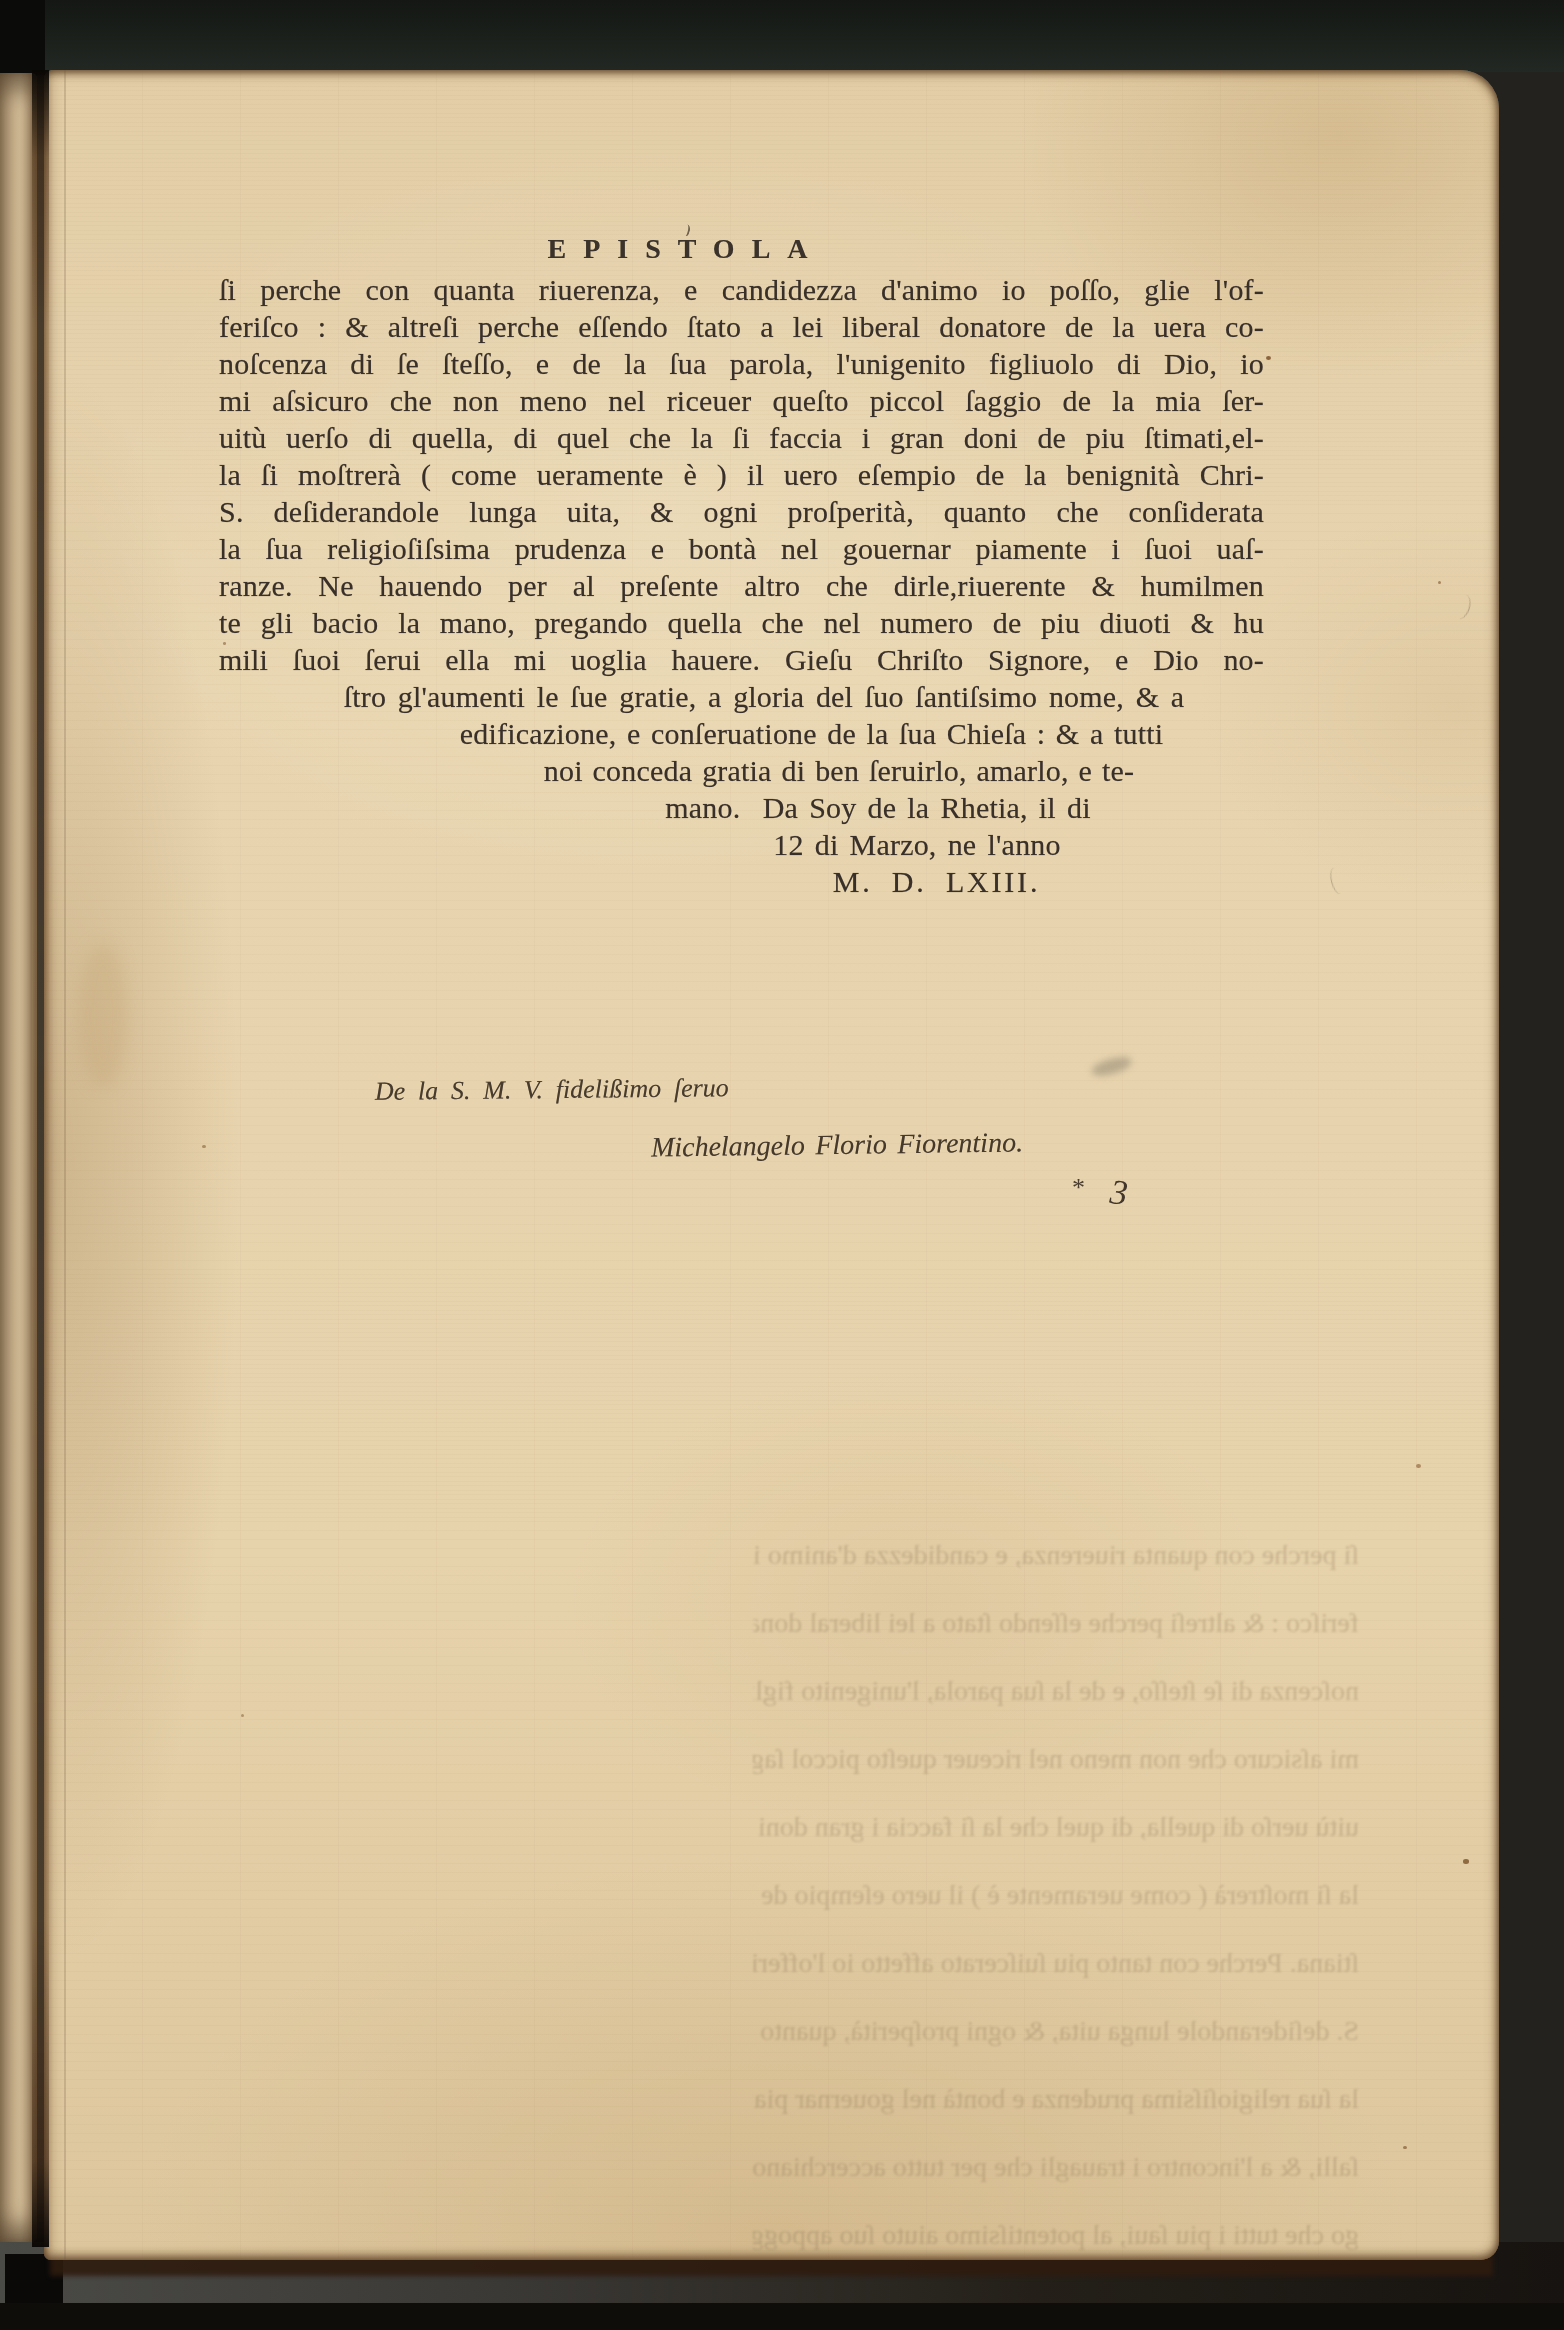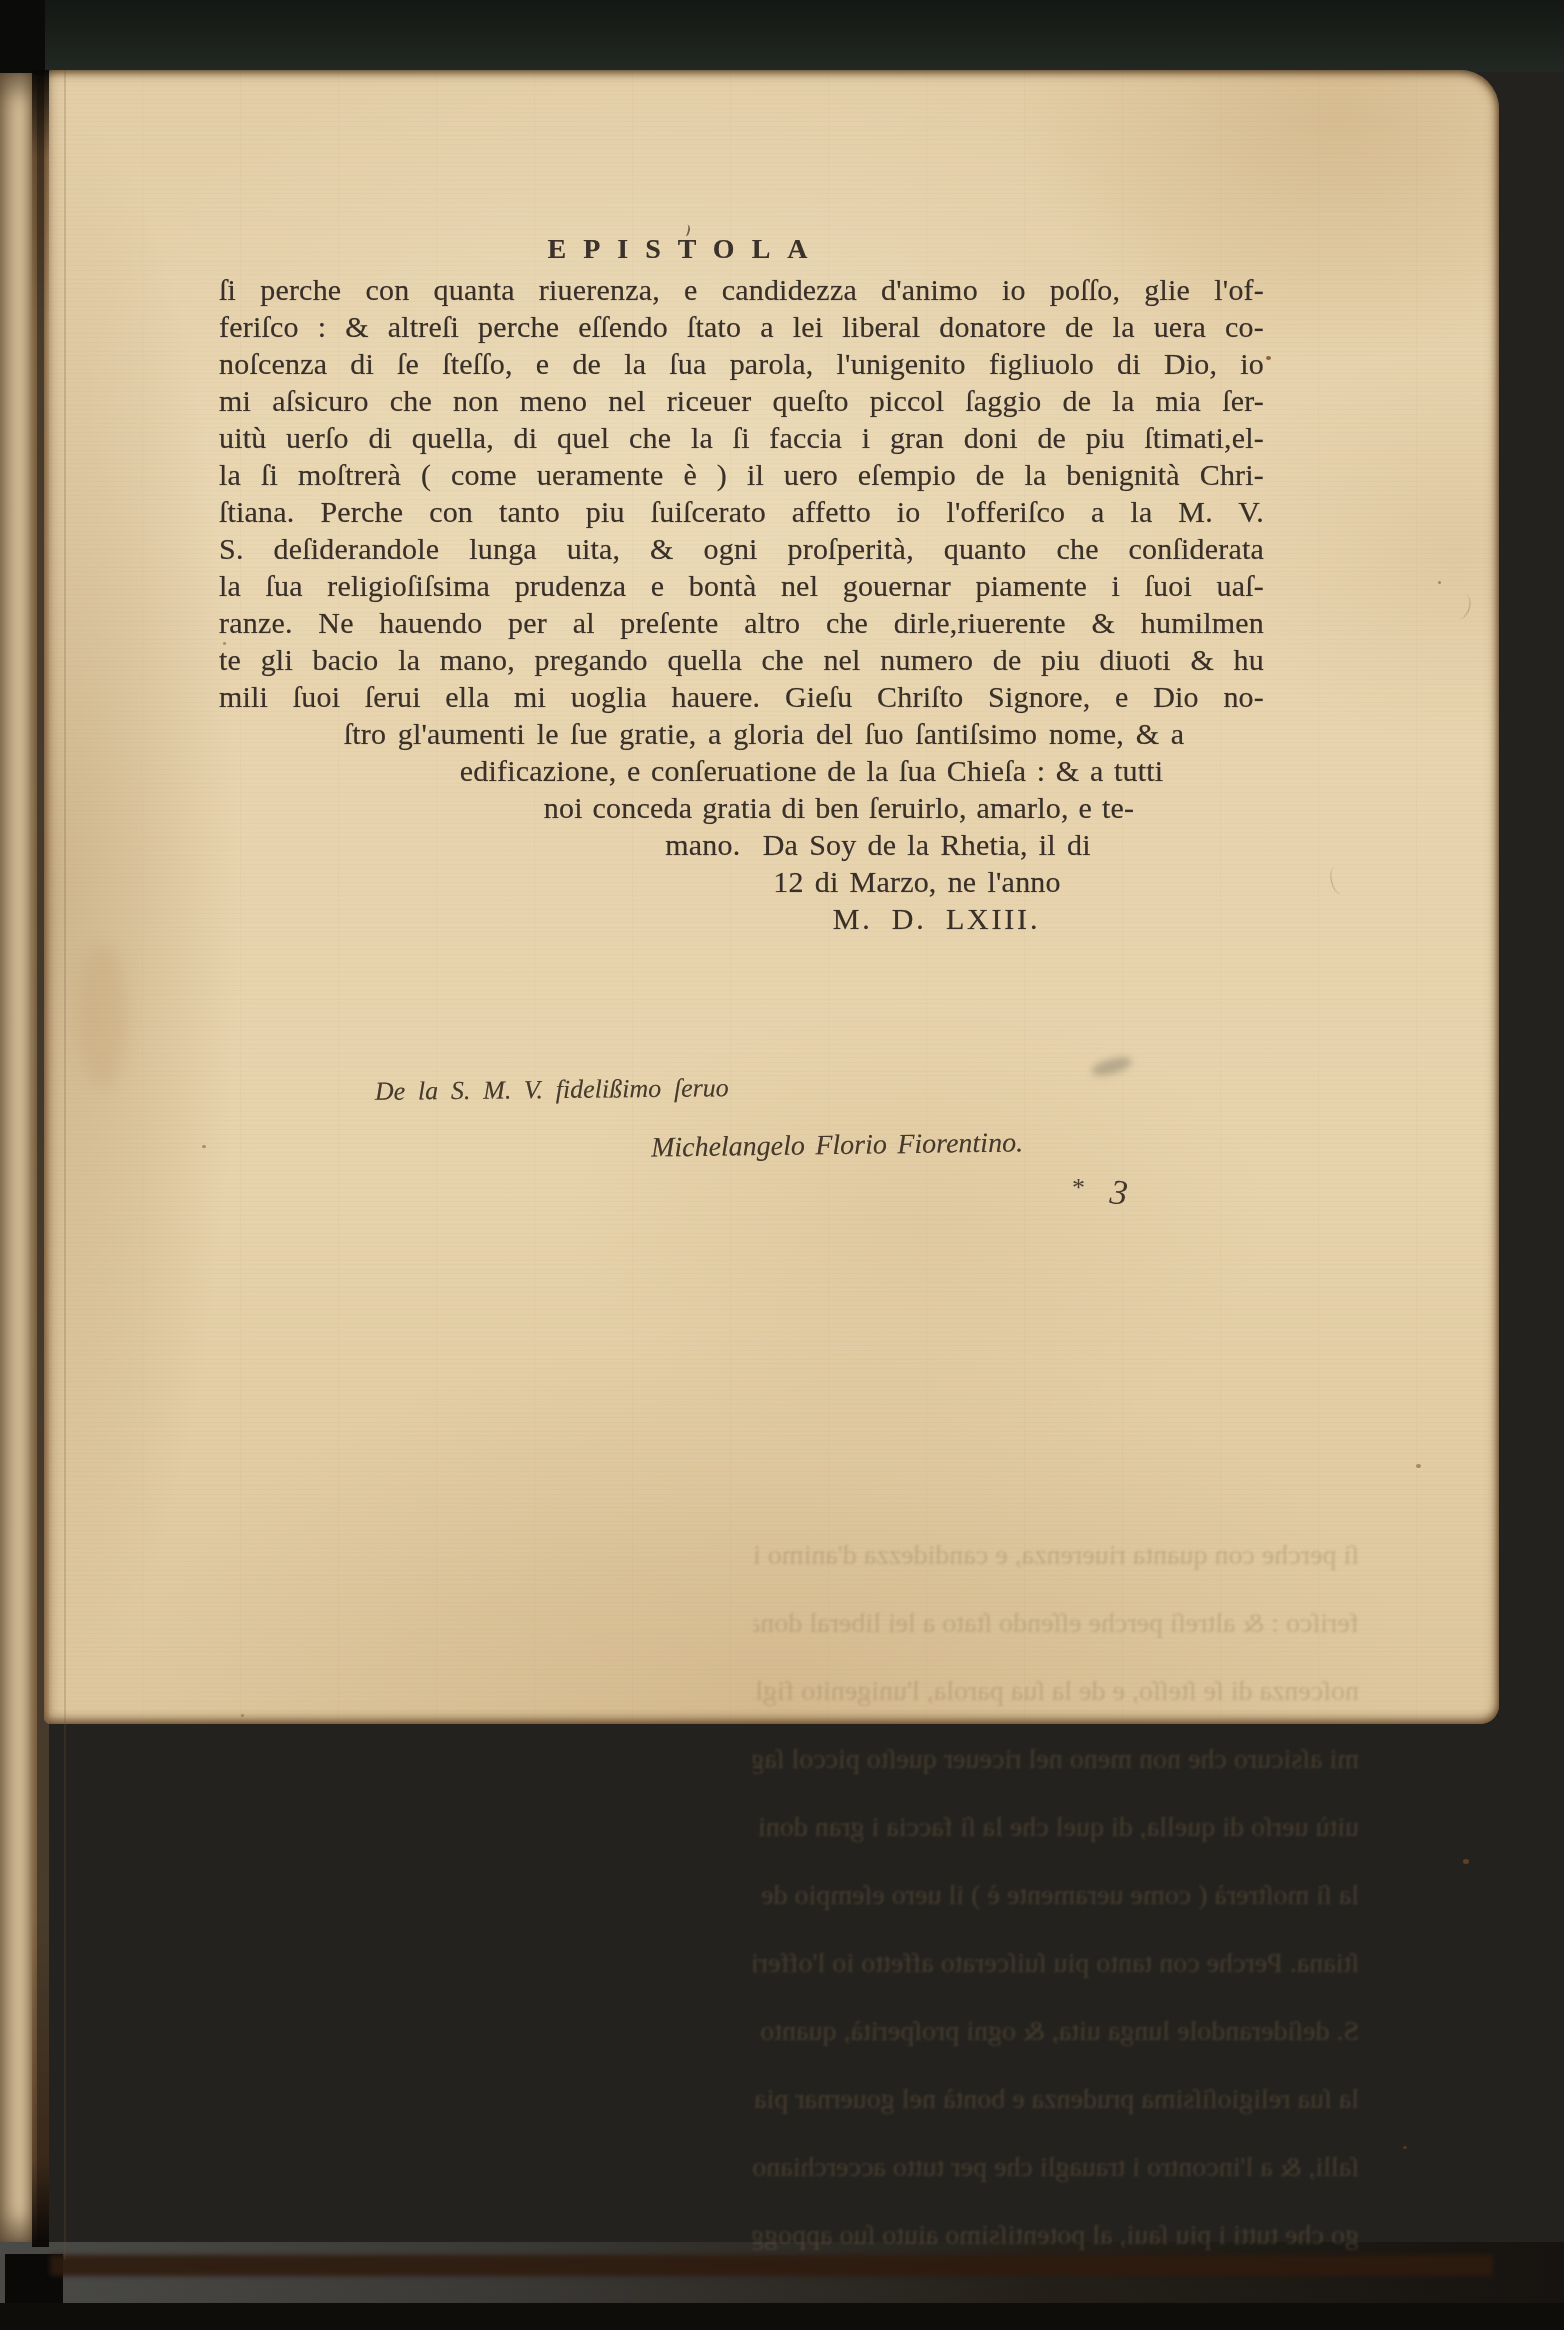--- a/index.html
+++ b/index.html
@@ -23,21 +23,21 @@
     box-shadow:inset -4.5px 0 6.7px rgba(80,55,30,.5), inset 0 17px 22.4px rgba(40,25,12,.5), inset 0 -17px 22.4px rgba(40,25,12,.5);
     border-radius:0 5.6px 5.6px 0;}
   .crease{left:32px;top:70px;width:17px;height:2177px;z-index:3;filter:blur(0.6px);
     background:linear-gradient(180deg,rgba(10,8,5,.95) 0%,rgba(90,62,35,.55) 4%,rgba(150,115,75,.32) 12%,
       rgba(175,140,100,.22) 45%,rgba(150,115,75,.32) 85%,rgba(70,45,25,.65) 96%,rgba(8,6,4,.95) 100%);}
 
   
   .page-bottom-edge{left:50px;top:2255px;width:1443px;height:21px;background:#2e1b0e;filter:blur(2.8px);opacity:.9;z-index:1;}
 
   
-  .page{left:44px;top:70px;width:1455px;height:1654px;z-index:2;
+  .page{left:44px;top:70px;width:1455px;height:2190px;z-index:2;
     border-radius:9px 39px 19px 6.7px;
     background:
       radial-gradient(ellipse 951px 615px at 42% 20%, rgba(255,248,226,.20), transparent 62%),
       radial-gradient(ellipse 459px 347px at 89% 3%, rgba(185,146,92,.30), transparent 70%),
       radial-gradient(ellipse 358px 268px at 97% 29%, rgba(182,148,100,.18), transparent 72%),
       radial-gradient(ellipse 503px 336px at 60% 70%, rgba(172,132,82,.10), transparent 70%),
       radial-gradient(ellipse 839px 503px at 50% 99%, rgba(178,138,84,.22), transparent 76%),
       radial-gradient(ellipse 241px 1063px at 1% 50%, rgba(148,112,68,.30), transparent 75%),
       linear-gradient(180deg,#e2cda6 0%,#e8d5b0 28%,#e6d2ab 68%,#ddc69d 100%);
     box-shadow:inset 0 2.8px 7.8px rgba(60,35,15,.55), inset 0 -3.9px 9px rgba(70,40,18,.5),
@@ -118,21 +118,20 @@
 
   <div class="abs text-block">
     <div class="hdr">EPISTOLA</div>
     <span class="flourish"></span>
     <div class="line">ſi perche con quanta riuerenza, e candidezza d'animo io poſſo, glie l'of-</div>
     <div class="line">feriſco : &amp; altreſi perche eſſendo ſtato a lei liberal donatore de la uera co-</div>
     <div class="line">noſcenza di ſe ſteſſo, e de la ſua parola, l'unigenito figliuolo di Dio, io</div>
     <div class="line">mi aſsicuro che non meno nel riceuer queſto piccol ſaggio de la mia ſer-</div>
     <div class="line">uitù uerſo di quella, di quel che la ſi faccia i gran doni de piu ſtimati,el-</div>
     <div class="line">la ſi moſtrerà ( come ueramente è ) il uero eſempio de la benignità Chri-</div>
-    <div class="line">ſtiana. Perche con tanto piu ſuiſcerato affetto io l'offeriſco a la  M. V.</div>
     <div class="line">S.  deſiderandole lunga uita, &amp; ogni proſperità, quanto che conſiderata</div>
     <div class="line">la ſua religioſiſsima prudenza e bontà nel gouernar piamente i ſuoi uaſ-</div>
     <div class="line">ranze. Ne hauendo per al preſente altro che dirle,riuerente &amp; humilmen</div>
     <div class="line">te gli bacio la mano, pregando quella che nel numero de piu diuoti &amp; hu</div>
     <div class="line">mili ſuoi ſerui ella mi uoglia hauere. Gieſu Chriſto Signore, e Dio no-</div>
     <div class="line ind l15">ſtro gl'aumenti le ſue gratie, a gloria del ſuo ſantiſsimo nome, &amp; a</div>
     <div class="line ind l16">edificazione, e conſeruatione de la ſua Chieſa : &amp; a tutti</div>
     <div class="line ind l17">noi conceda gratia di ben ſeruirlo, amarlo, e te-</div>
     <div class="line ind l18">mano.  Da Soy de la Rhetia, il di</div>
     <div class="line ind l19">12 di Marzo, ne l'anno</div>

